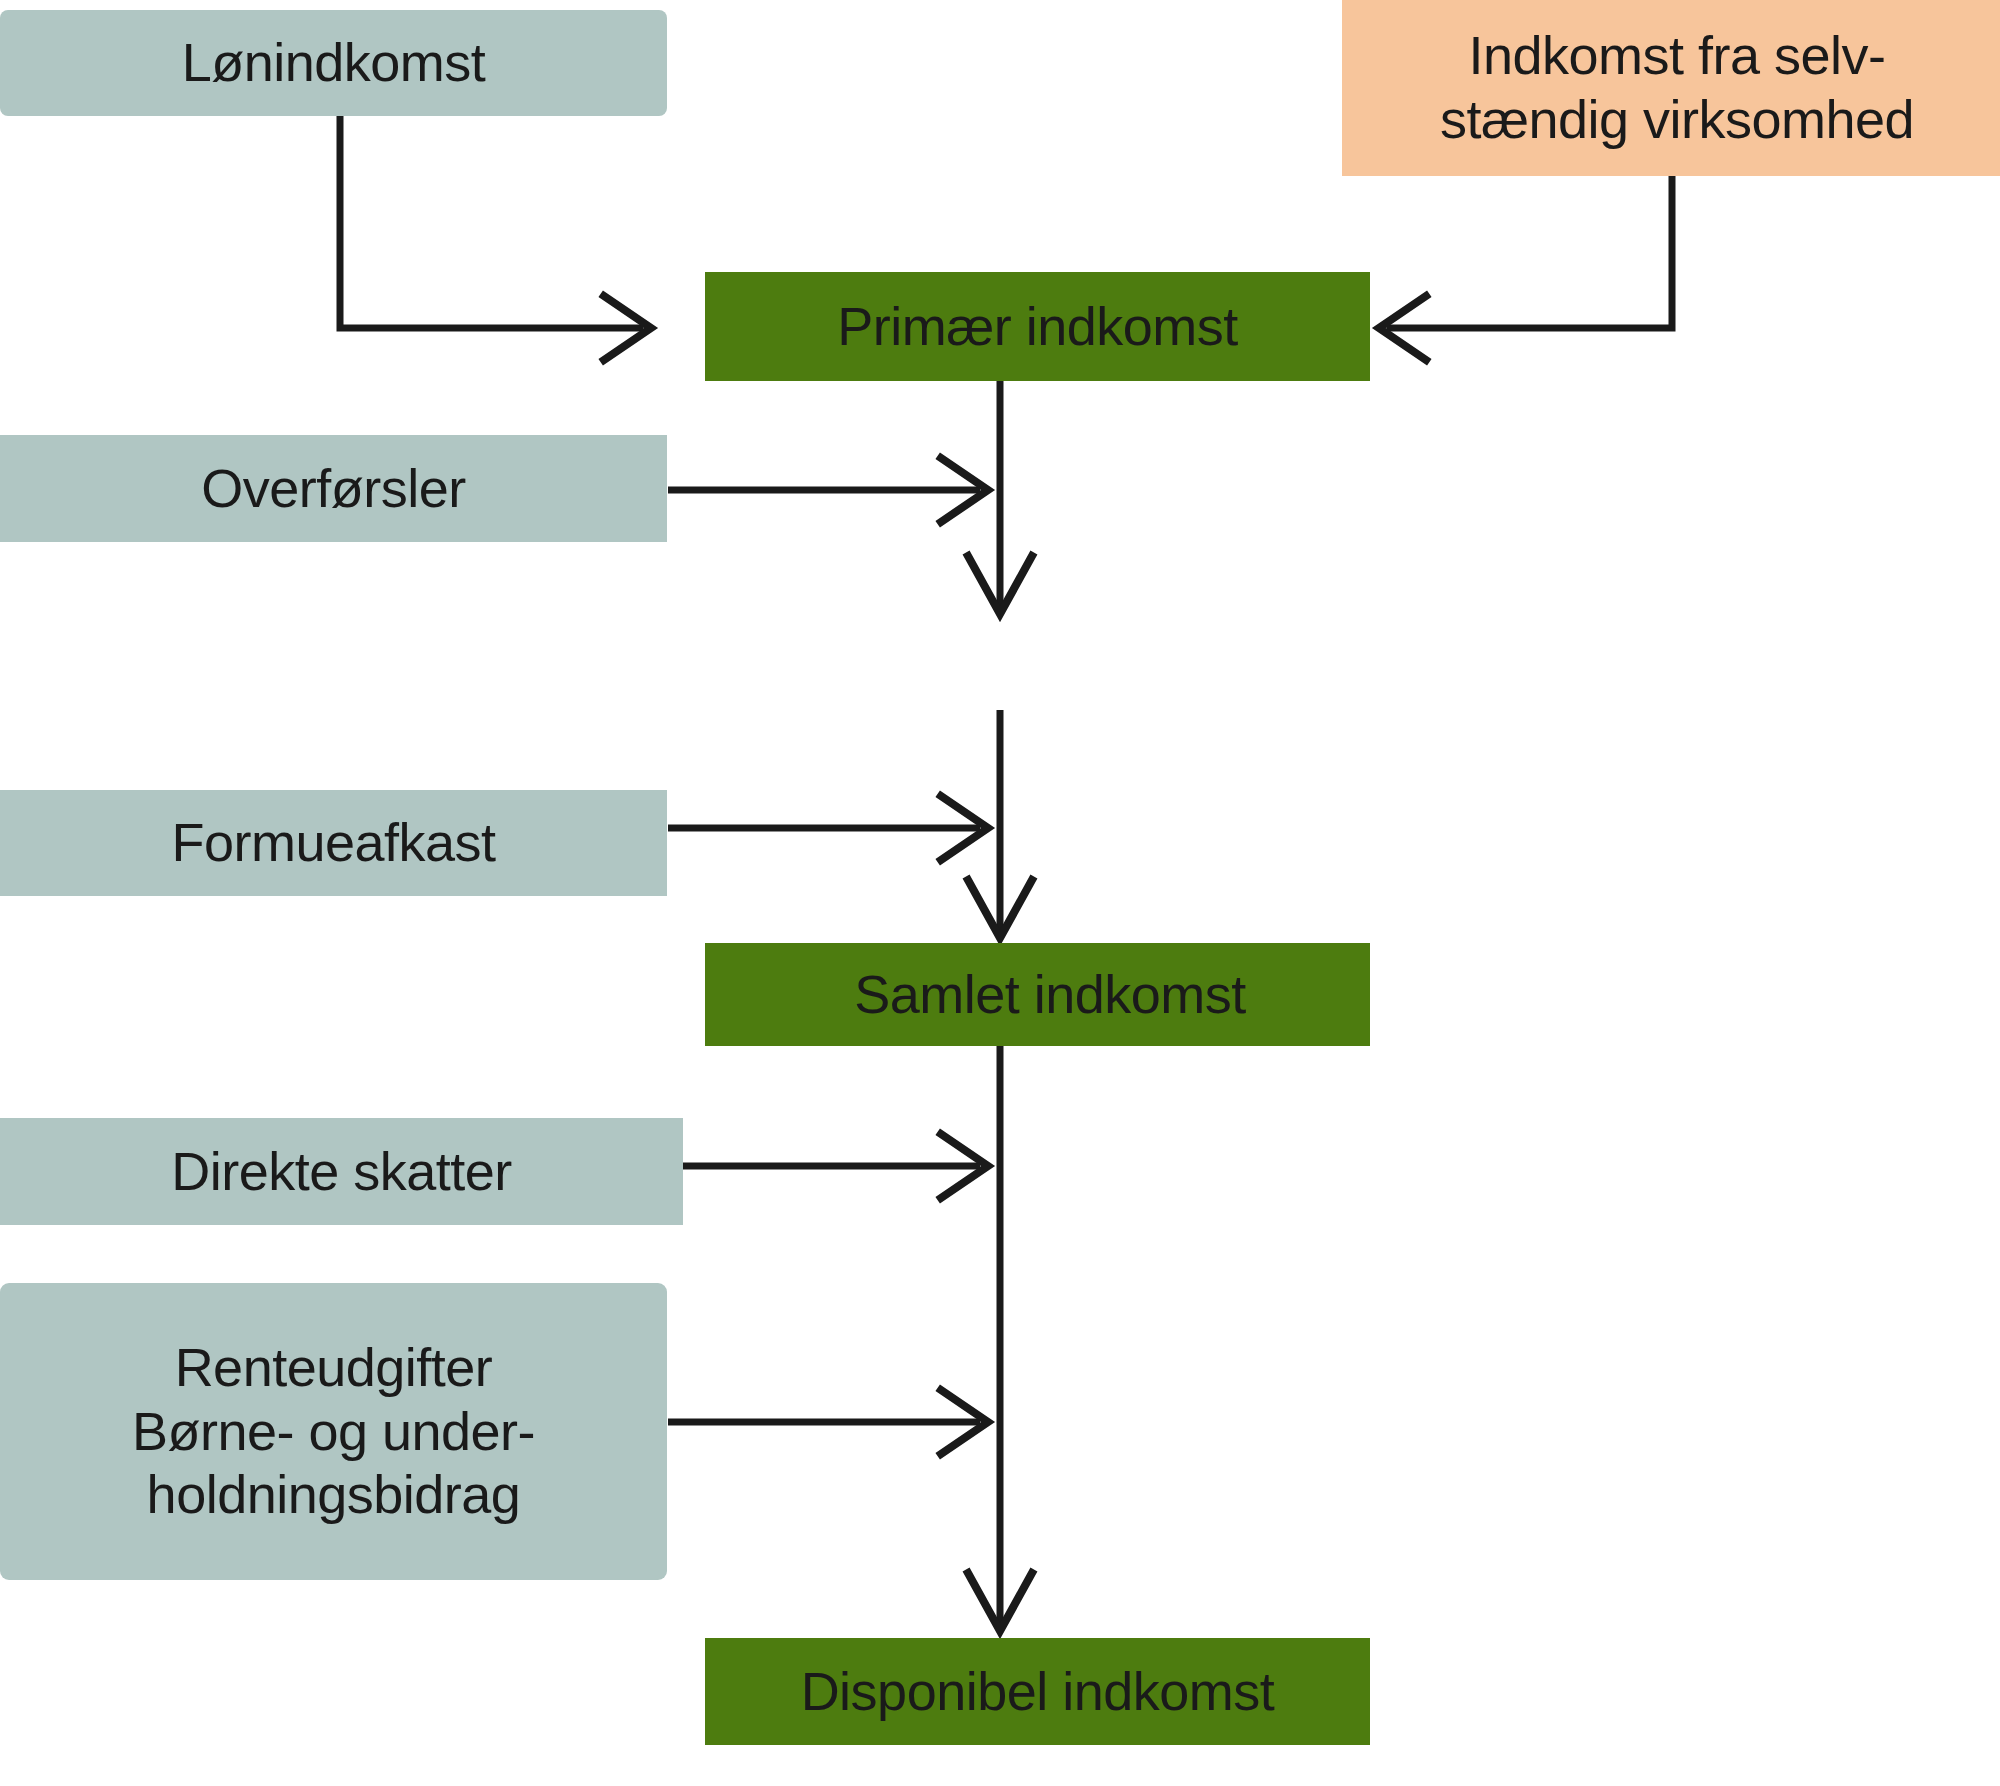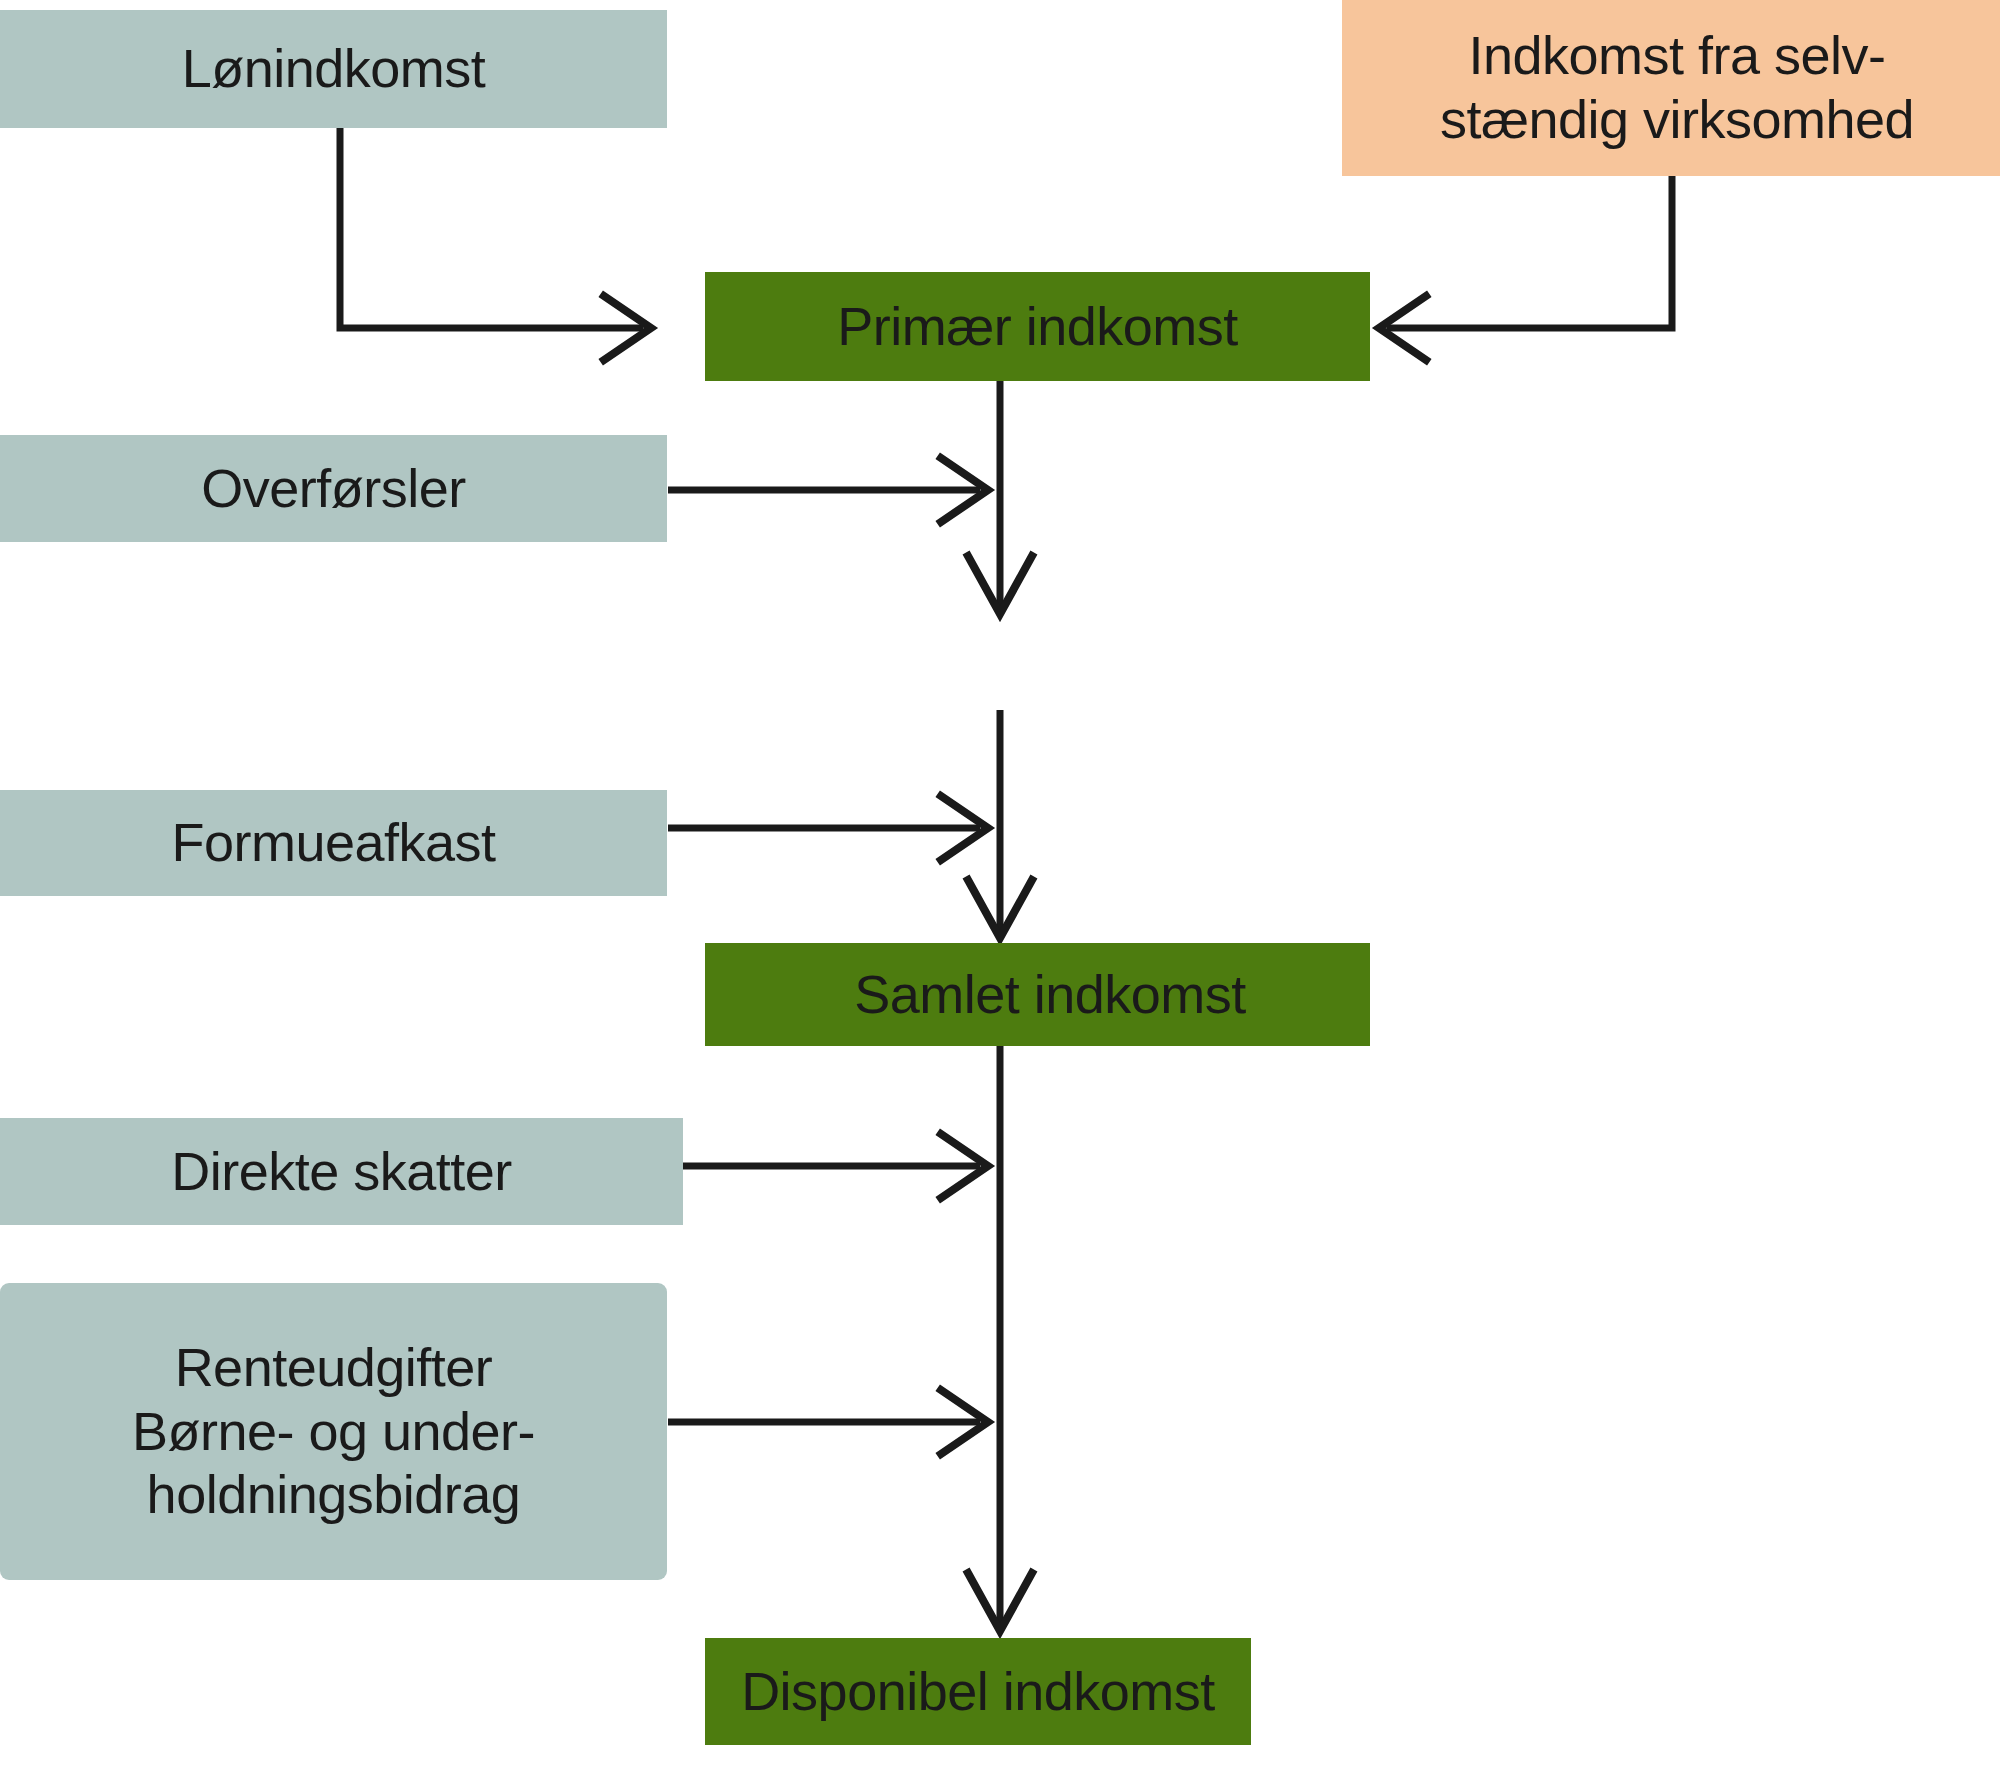--- a/index.html
+++ b/index.html
@@ -105,21 +105,21 @@
       <polyline points="941,1134 988,1166 941,1198" stroke-width="8" stroke-linecap="square" stroke-linejoin="miter"></polyline>
     </g>
 
     <g>
       <line x1="668" y1="1422" x2="980" y2="1422" stroke-width="7"></line>
       <polyline points="941,1390 988,1422 941,1454" stroke-width="8" stroke-linecap="square" stroke-linejoin="miter"></polyline>
     </g>
 
   </svg>
 
-  <div class="node node-input" style="left:0px; top:10px; width:667px; height:118px; font-size:54px;">
+  <div class="node node-input" style="left:0px; top:10px; width:667px; height:106px; font-size:54px;border-radius:8px;">
     <span class="node-label">Lønindkomst</span>
   </div>
 
   <div class="node node-self" style="left:1330px; top:0px; width:670px; height:176px; font-size:54px;margin-left:12px;">
     <span class="node-label">Indkomst fra selv-
 stændig virksomhed</span>
   </div>
 
   <div class="node node-flow" style="left:665px; top:272px; width:665px; height:109px; font-size:54px;">
     <span class="node-label">Primær indkomst</span>
@@ -141,17 +141,17 @@
   <div class="node node-input" style="left:0px; top:1118px; width:683px; height:107px; font-size:54px;">
     <span class="node-label">Direkte skatter</span>
   </div>
 
   <div class="node node-input" style="left:0px; top:1283px; width:667px; height:297px; font-size:54px;border-radius:9px;">
     <span class="node-label">Renteudgifter
 Børne- og under-
 holdningsbidrag</span>
   </div>
 
-  <div class="node node-flow" style="left:665px; top:1638px; width:546px; height:107px; font-size:54px;">
+  <div class="node node-flow" style="left:665px; top:1638px; width:665px; height:107px; font-size:54px;">
     <span class="node-label">Disponibel indkomst</span>
   </div>
 
 </div>
 
 </body></html>

